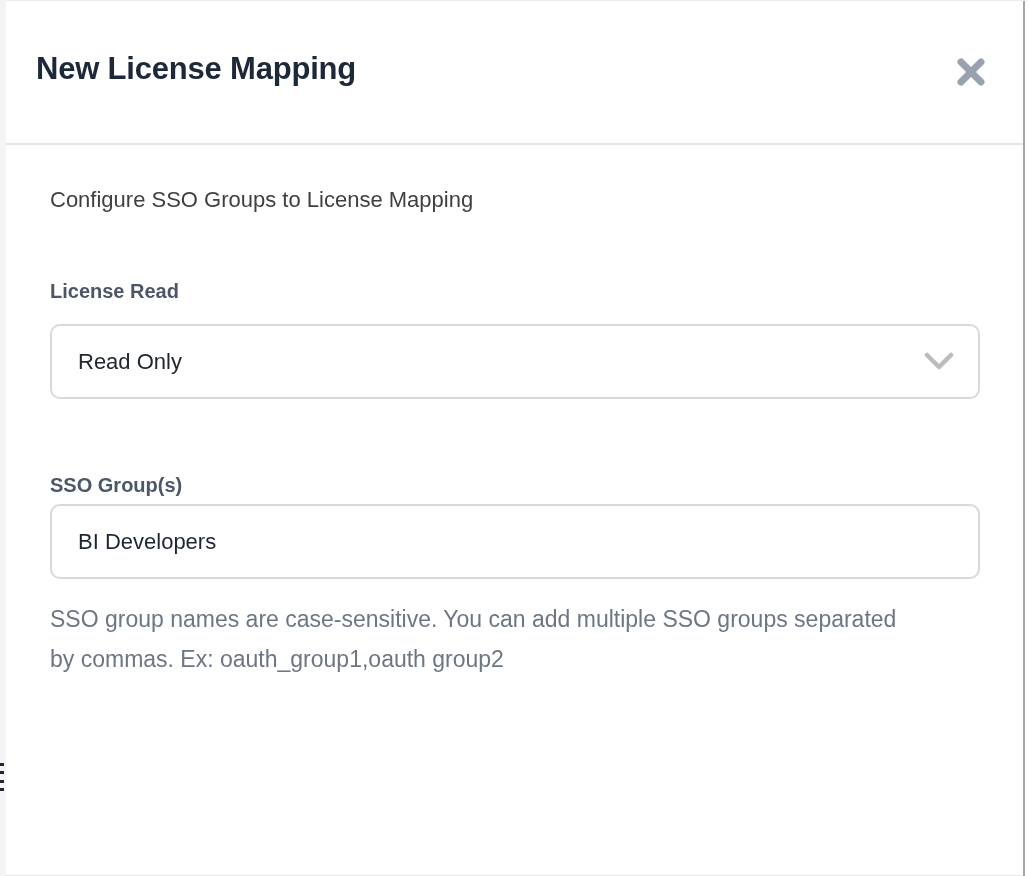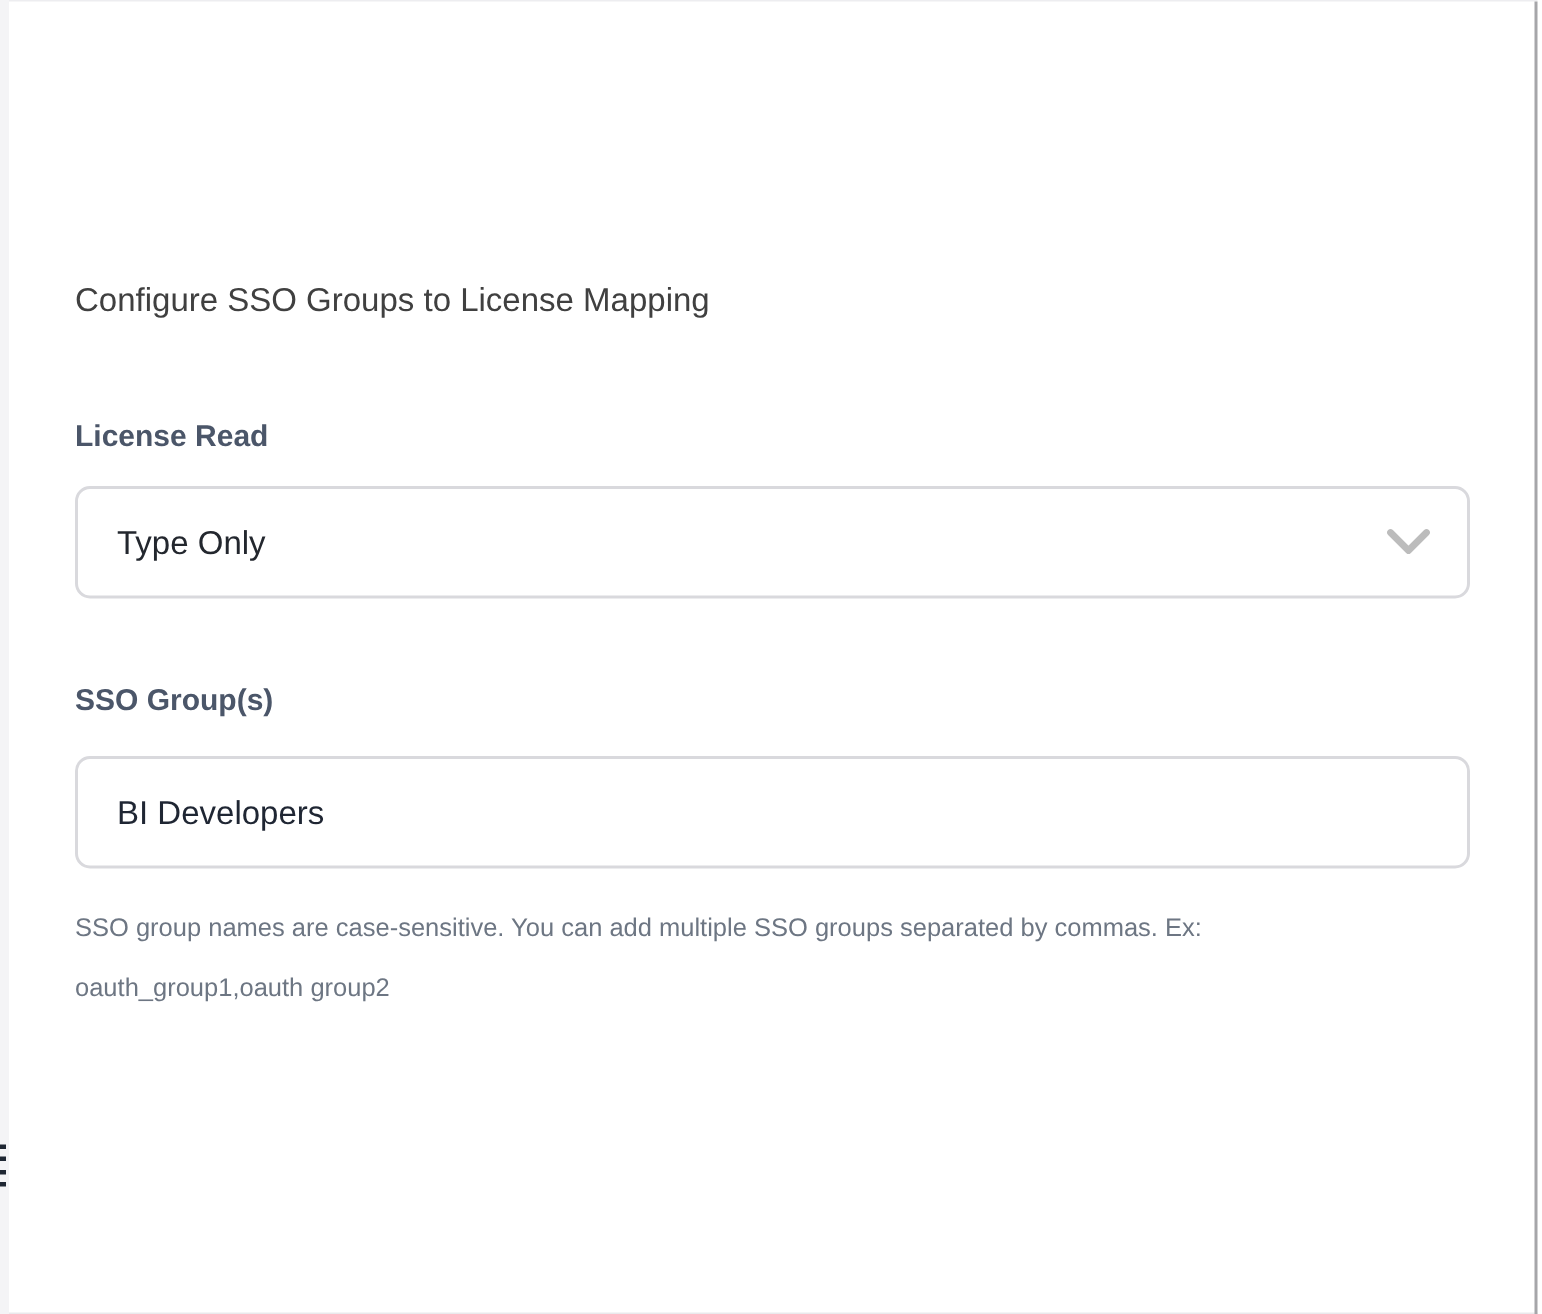--- a/index.html
+++ b/index.html
@@ -94,21 +94,21 @@
   }
 
   .field-label {
     position: absolute;
     left: 44px;
     font-size: 20px;
     font-weight: 700;
     color: #4b5669;
   }
   .label-license-type { top: 133px; }
-  .label-sso-groups   { top: 309px; }
+  .label-sso-groups   { top: 327px; }
 
   .control-box {
     position: absolute;
     left: 44px;
     width: 930px;
     height: 75px;
     background: #ffffff;
     border: 2px solid #d9d9dd;
     border-radius: 10px;
   }
@@ -141,47 +141,56 @@
     font-family: "Liberation Sans", sans-serif;
     font-size: 22px;
     color: #1f2633;
     outline: none;
   }
 
   .help-text {
     position: absolute;
     left: 44px; top: 452px;
     width: 860px;
-    font-size: 17px;
+    font-size: 23px;
     line-height: 40px;
     color: #6d7683;
   }
 </style>
 </head>
 <body>
 
 <div class="page-sliver"></div>
 <div class="clipped-menu-icon">
   <span></span>
     <span></span>
     <span></span>
     <span></span>
 </div>
 
 <div class="modal">
   <div class="modal-right-edge"></div>
 
+  <div class="modal-header">
+    <div class="modal-title">New License Mapping</div>
+    <button class="close-button">
+      <svg class="close-x" width="30" height="30" viewBox="0 0 30 30">
+        <line x1="5" y1="5" x2="25" y2="25" stroke="#9aa2b0" stroke-width="7" stroke-linecap="round"></line>
+        <line x1="25" y1="5" x2="5" y2="25" stroke="#9aa2b0" stroke-width="7" stroke-linecap="round"></line>
+      </svg>
+    </button>
+  </div>
 
   <div class="modal-body">
     <div class="modal-subtitle">Configure SSO Groups to License Mapping</div>
 
     <div class="field-label label-license-type">License Read</div>
 
     <div class="control-box select-box" role="combobox" aria-expanded="false">
-      <span class="select-value">Type Only</span>
+      <span class="select-value">Read Only</span>
       <svg class="chevron-down" width="30" height="20" viewBox="0 0 30 20">
         <polyline points="3,3 15,15 27,3" fill="none" stroke="#bcbcbc" stroke-width="4.5" stroke-linecap="round" stroke-linejoin="round"></polyline>
       </svg>
     </div>
 
     <div class="field-label label-sso-groups">SSO Group(s)</div>
 
     <input class="text-input" type="text" value="BI Developers" style="">
 
     <div class="help-text">SSO group names are case-sensitive. You can add multiple SSO groups separated by commas. Ex: oauth_group1,oauth group2</div>

